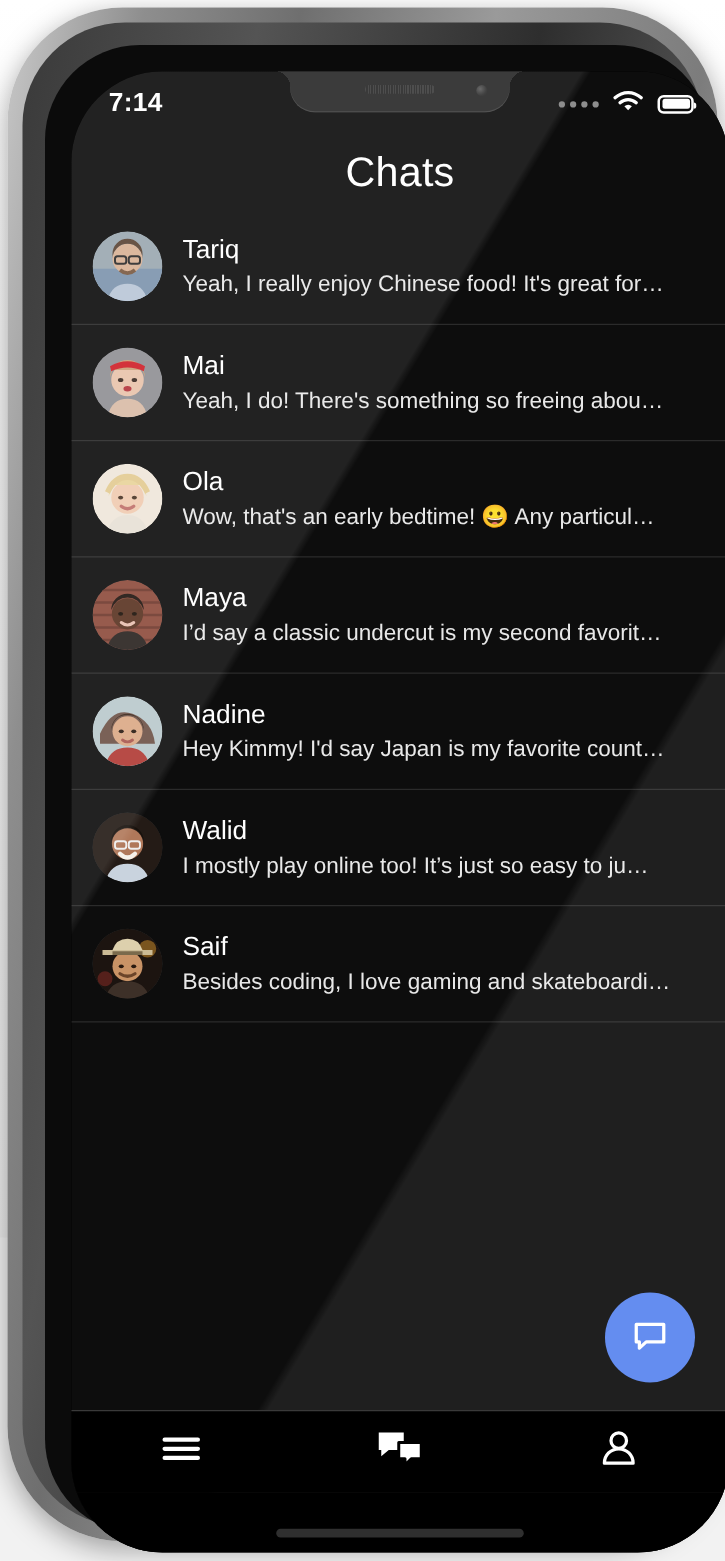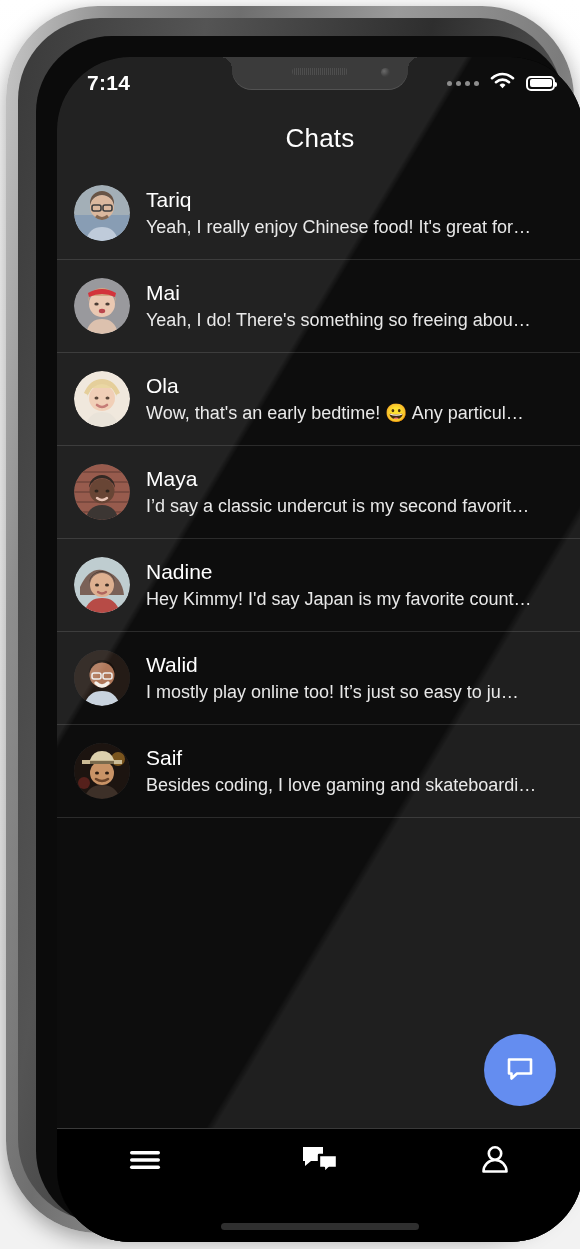--- a/index.html
+++ b/index.html
@@ -100,21 +100,21 @@
   .battery::after {
     content: ""; position: absolute; right: -4px; top: 4.5px;
     width: 2px; height: 5px; border-radius: 0 2px 2px 0; background: #fff;
   }
   .battery span { display: block; height: 100%; width: 100%; background: #fff; border-radius: 2px; }
 
   .titlebar {
     flex: 0 0 58px; display: flex; align-items: center; justify-content: center;
     position: relative; z-index: 30;
   }
-  .title { color: #fff; font-size: 26px; font-weight: 400; letter-spacing: .2px; }
+  .title { color: #fff; font-size: 33px; font-weight: 400; letter-spacing: .2px; }
 
   .chatlist { flex: 1 1 auto; position: relative; z-index: 20; overflow: hidden; }
   .chat-row {
     height: 93px; display: flex; align-items: center;
     padding: 0 18px 0 17px;
     border-bottom: 1px solid #2b2b2b;
     position: relative;
   }
   .avatar {
     width: 56px; height: 56px; border-radius: 50%;

